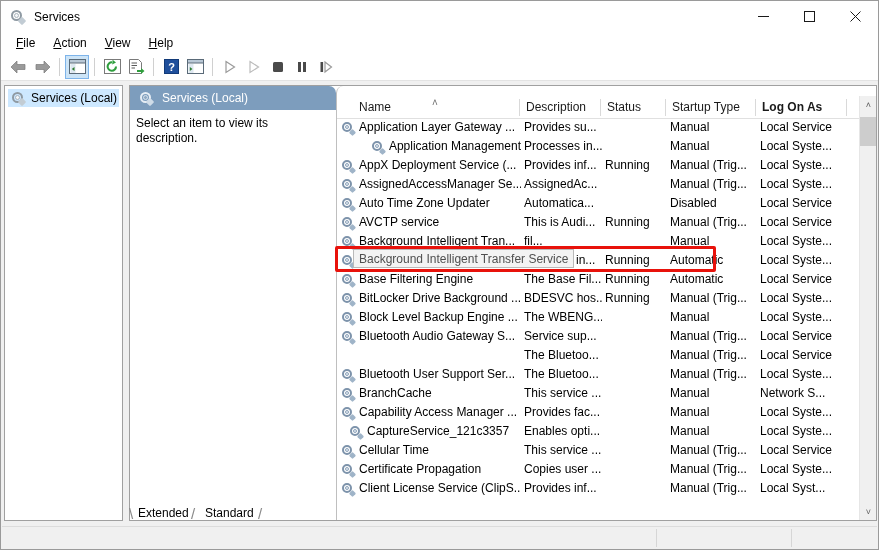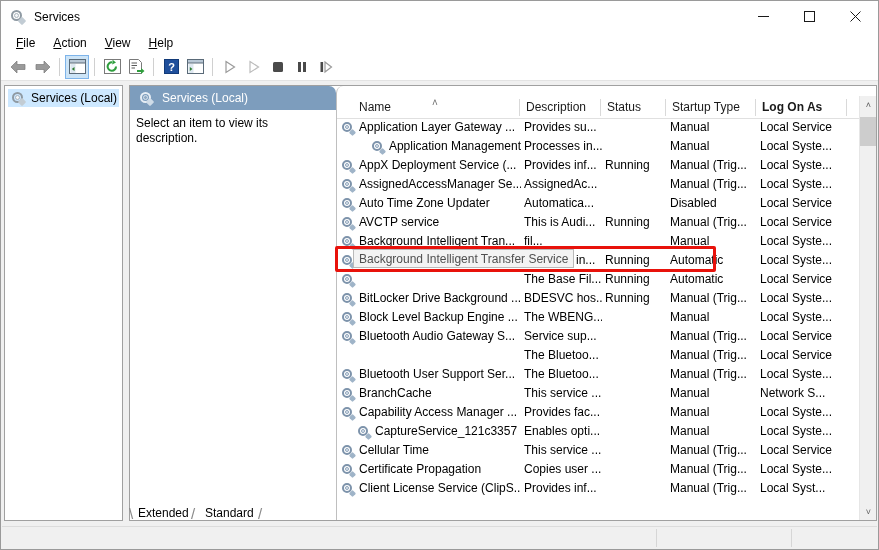--- a/index.html
+++ b/index.html
@@ -650,20 +650,21 @@
             <div class="cell" style="left: 187px; width: 78px;">Windows in...</div>
             <div class="cell" style="left: 268px; width: 62px;">Running</div>
             <div class="cell" style="left: 333px; width: 87px;">Automatic</div>
             <div class="cell" style="left: 423px; width: 86px;">Local Syste...</div>
           </div>
           <div class="row">
             <div class="cell cell-name" style="left: 4px; width: 180px;">
               <span class="gear">
                 <span class="tooth"></span>
               </span>
+              <span class="nm">Base Filtering Engine</span>
             </div>
             <div class="cell" style="left: 187px; width: 78px;">The Base Fil...</div>
             <div class="cell" style="left: 268px; width: 62px;">Running</div>
             <div class="cell" style="left: 333px; width: 87px;">Automatic</div>
             <div class="cell" style="left: 423px; width: 86px;">Local Service</div>
           </div>
           <div class="row">
             <div class="cell cell-name" style="left: 4px; width: 180px;">
               <span class="gear">
                 <span class="tooth"></span>
@@ -735,21 +736,21 @@
                 <span class="tooth"></span>
               </span>
               <span class="nm">Capability Access Manager ...</span>
             </div>
             <div class="cell" style="left: 187px; width: 78px;">Provides fac...</div>
             <div class="cell" style="left: 268px; width: 62px;"></div>
             <div class="cell" style="left: 333px; width: 87px;">Manual</div>
             <div class="cell" style="left: 423px; width: 86px;">Local Syste...</div>
           </div>
           <div class="row">
-            <div class="cell cell-name" style="left: 20px; width: 180px;">
+            <div class="cell cell-name" style="left: 12px; width: 180px;">
               <span class="gear">
                 <span class="tooth"></span>
               </span>
               <span class="nm">CaptureService_121c3357</span>
             </div>
             <div class="cell" style="left: 187px; width: 78px;">Enables opti...</div>
             <div class="cell" style="left: 268px; width: 62px;"></div>
             <div class="cell" style="left: 333px; width: 87px;">Manual</div>
             <div class="cell" style="left: 423px; width: 86px;">Local Syste...</div>
           </div>

